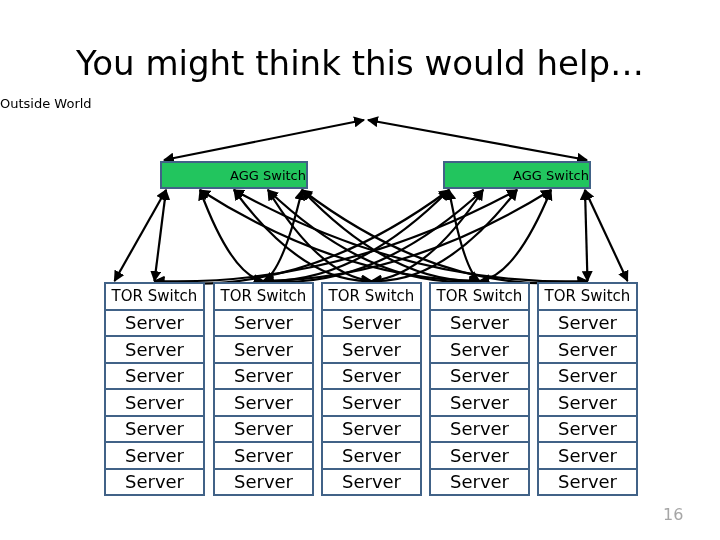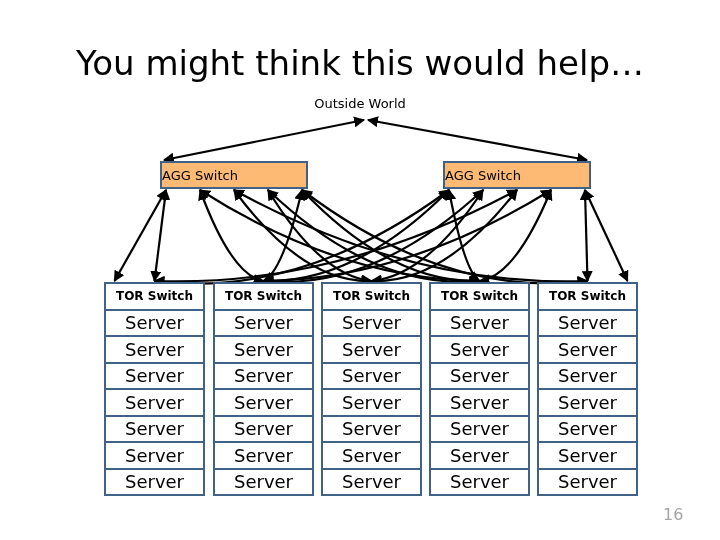--- a/index.html
+++ b/index.html
@@ -37,45 +37,45 @@
     letter-spacing: 0px;
     white-space: nowrap;
   }
 
   
   #outside-world {
     position: absolute;
     left: 0;
     top: 96px;
     width: 720px;
-    text-align: center;
+    text-align: left;
     font-size: 13px;
     line-height: 16px;
     color: #000000;
   }
 
   
   #links {
     position: absolute;
     left: 0;
     top: 0;
     width: 720px;
     height: 540px;
     pointer-events: none;
   }
 
   
   .agg-box {
     position: absolute;
     box-sizing: border-box;
     border: 2px solid #416287;
-    background: #fdba74;
+    background: #22c55e;
     display: flex;
     align-items: center;
-    justify-content: flex-start;
+    justify-content: flex-end;
     font-size: 13px;
     color: #000000;
     z-index: 5;
   }
 
   .rack {
     position: absolute;
     top: 282px;
     width: 101px;
     z-index: 5;
@@ -90,22 +90,21 @@
     align-items: center;
     justify-content: center;
     font-size: 18px;
     color: #000000;
     margin-top: -2px;
   }
   .rack-cell:first-child {
     margin-top: 0;
   }
   .rack-cell.tor {
-    font-size: 12px;
-    font-weight: bold;
+    font-size: 15px;
   }
 
   
   #page-number {
     position: absolute;
     left: 663px;
     top: 505px;
     font-size: 16px;
     color: #a6a6a6;
   }

